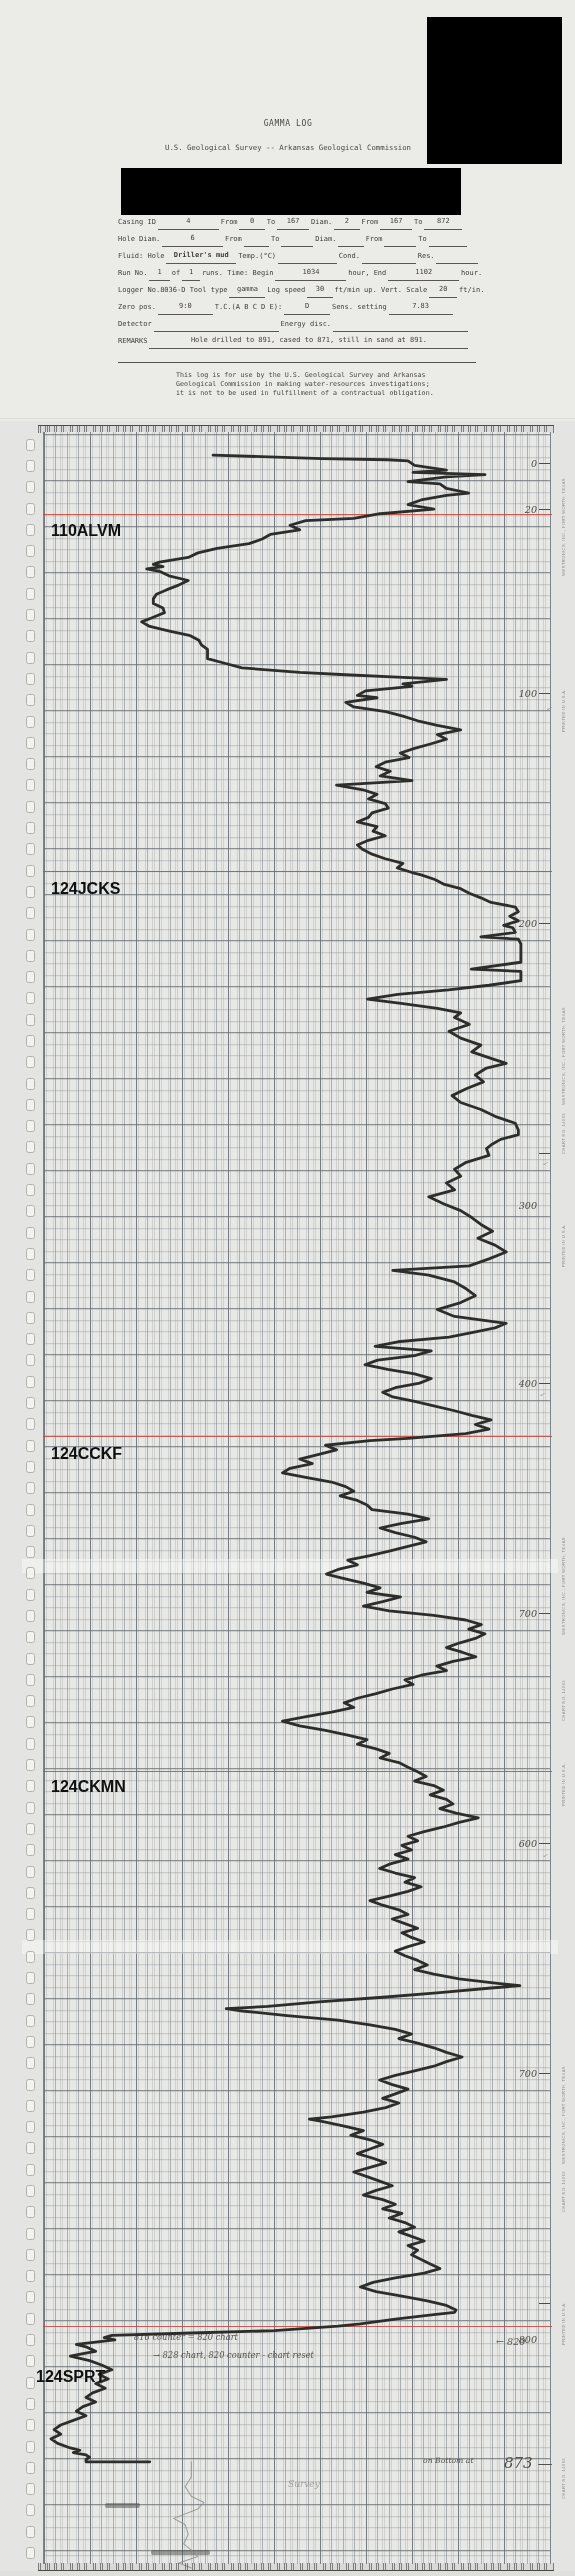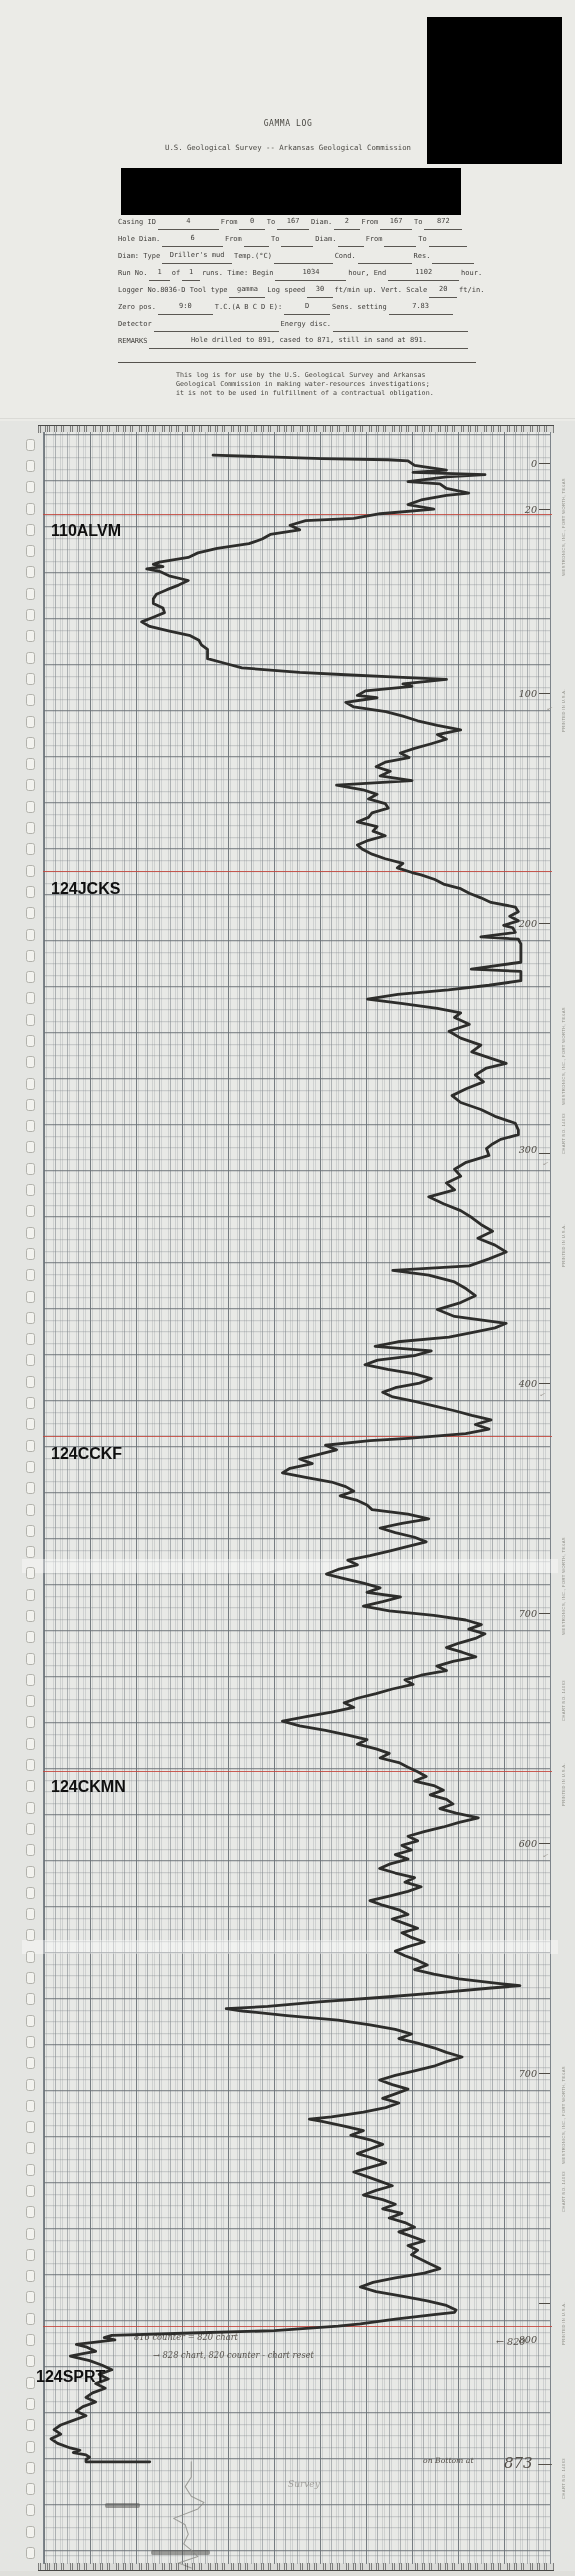--- a/index.html
+++ b/index.html
@@ -69,21 +69,21 @@
   </div>
   <div class="doc-title">GAMMA LOG</div>
   <div class="doc-subtitle">U.S. Geological Survey -- Arkansas Geological Commission</div>
   <div id="redactions">
       <div class="redaction" style="left: 427px; top: 16.6px; width: 135px; height: 147px;"></div>
       <div class="redaction" style="left: 121px; top: 168px; width: 340px; height: 47px;"></div>
     </div>
   <div class="form-block" id="form-block">
       <div class="form-line"><span class="lbl">Casing ID</span><span class="val" style="width: 61px;">4</span><span class="lbl">From</span><span class="val" style="width: 25.5px;">0</span><span class="lbl">To</span><span class="val" style="width: 32px;">167</span><span class="lbl">Diam.</span><span class="val" style="width: 25.5px;">2</span><span class="lbl">From</span><span class="val" style="width: 32px;">167</span><span class="lbl">To</span><span class="val" style="width: 38px;">872</span></div>
       <div class="form-line"><span class="lbl">Hole Diam.</span><span class="val" style="width: 61px;">6</span><span class="lbl">From</span><span class="val" style="width: 25.5px;"></span><span class="lbl">To</span><span class="val" style="width: 32px;"></span><span class="lbl">Diam.</span><span class="val" style="width: 25.5px;"></span><span class="lbl">From</span><span class="val" style="width: 32px;"></span><span class="lbl">To</span><span class="val" style="width: 38px;"></span></div>
-      <div class="form-line"><span class="lbl">Diam:  Type</span><span class="val" style="width: 70px;">Driller's mud</span><span class="lbl">Temp.(°C)</span><span class="val" style="width: 59px;"></span><span class="lbl">Cond.</span><span class="val" style="width: 54px;"></span><span class="lbl">Res.</span><span class="val" style="width: 42px;"></span></div>
+      <div class="form-line"><span class="lbl">Fluid:  Hole</span><span class="val" style="width: 70px; font-weight: bold;">Driller's mud</span><span class="lbl">Temp.(°C)</span><span class="val" style="width: 59px;"></span><span class="lbl">Cond.</span><span class="val" style="width: 54px;"></span><span class="lbl">Res.</span><span class="val" style="width: 42px;"></span></div>
       <div class="form-line"><span class="lbl">Run No.</span><span class="val" style="width: 20.4px;">1</span><span class="lbl">of</span><span class="val" style="width: 18px;">1</span><span class="lbl">runs.  Time: Begin</span><span class="val" style="width: 71px;">1034</span><span class="lbl">hour, End</span><span class="val" style="width: 71px;">1102</span><span class="lbl">hour.</span></div>
       <div class="form-line"><span class="lbl">Logger No.8036-D  Tool type</span><span class="val" style="width: 36px;">gamma</span><span class="lbl">Log speed</span><span class="val" style="width: 25.5px;">30</span><span class="lbl">ft/min up. Vert. Scale</span><span class="val" style="width: 28px;">20</span><span class="lbl">ft/in.</span></div>
       <div class="form-line"><span class="lbl">Zero pos.</span><span class="val" style="width: 55px;">9:0</span><span class="lbl">T.C.(A B C D E):</span><span class="val" style="width: 46px;">D</span><span class="lbl">Sens. setting</span><span class="val" style="width: 64px;">7.83</span></div>
       <div class="form-line"><span class="lbl">Detector</span><span class="val" style="width: 125px;"></span><span class="lbl">Energy disc.</span><span class="val" style="width: 135px;"></span></div>
       <div class="form-line"><span class="lbl">REMARKS</span><span class="val" style="width: 319px;">Hole drilled to 891, cased to 871, still in sand at 891.</span></div>
     </div>
   <div class="standalone-rule"></div>
   <div class="notice" id="notice">
       <div>This log is for use by the U.S. Geological Survey and Arkansas</div>
       <div>Geological Commission in making water-resources investigations;</div>
@@ -220,21 +220,21 @@
     </div>
   <div id="depth-labels">
       <div class="depth-label" style="left: 499px; top: 458px;">0</div>
       <div class="depth-tick" style="left: 539px; top: 463px;"></div>
       <div class="depth-label" style="left: 499px; top: 504px;">20</div>
       <div class="depth-tick" style="left: 539px; top: 509px;"></div>
       <div class="depth-label" style="left: 499px; top: 688px;">100</div>
       <div class="depth-tick" style="left: 539px; top: 693px;"></div>
       <div class="depth-label" style="left: 499px; top: 918px;">200</div>
       <div class="depth-tick" style="left: 539px; top: 923px;"></div>
-      <div class="depth-label" style="left: 499px; top: 1144px;">300</div>
+      <div class="depth-label" style="left: 499px; top: 1200px;">300</div>
       <div class="depth-tick" style="left: 539px; top: 1153px;"></div>
       <div class="depth-label" style="left: 499px; top: 1378px;">400</div>
       <div class="depth-tick" style="left: 539px; top: 1383px;"></div>
       <div class="depth-label" style="left: 499px; top: 1608px;">700</div>
       <div class="depth-tick" style="left: 539px; top: 1613px;"></div>
       <div class="depth-label" style="left: 499px; top: 1838px;">600</div>
       <div class="depth-tick" style="left: 539px; top: 1843px;"></div>
       <div class="depth-label" style="left: 499px; top: 2068px;">700</div>
       <div class="depth-tick" style="left: 539px; top: 2073px;"></div>
       <div class="depth-label" style="left: 499px; top: 2298px; margin-top: 36px;">800</div>

